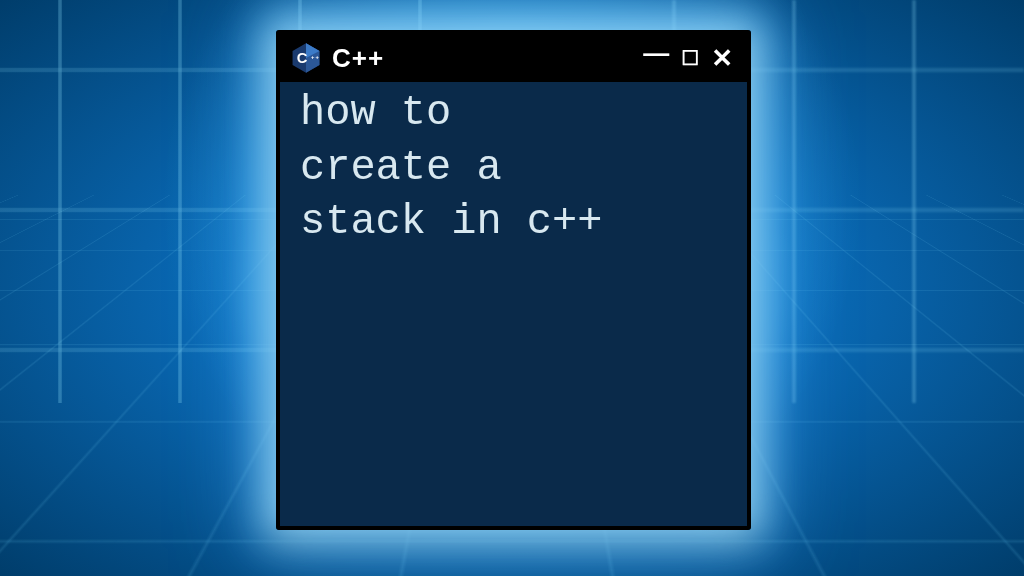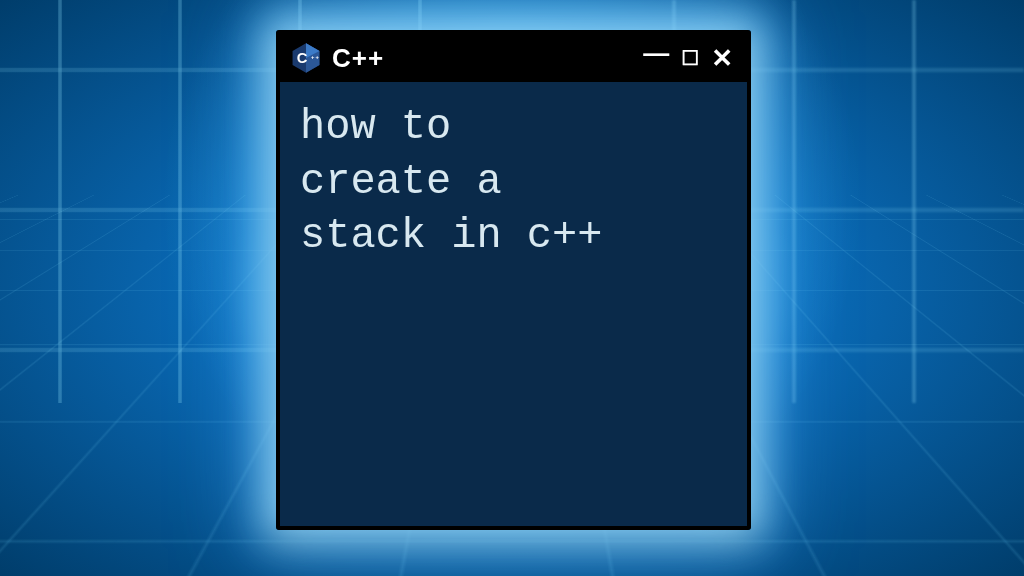--- a/index.html
+++ b/index.html
@@ -101,21 +101,21 @@
       font-family: "Arial", sans-serif;
       font-weight: bold;
     }
     .win-btn.min { transform: translateY(-5px); }
     .win-btn.max { font-size: 20px; }
     .win-btn.close { font-size: 26px; }
     
     .content {
       flex: 1;
       background: #0a2a4a;
-      padding: 18px 20px;
+      padding: 4px 20px;
     }
     
     .content-text {
       color: #d8e8f0;
       font-size: 42px;
       line-height: 1.3;
       font-family: "Consolas", "Menlo", "Courier New", monospace;
       white-space: pre-wrap;
       word-break: break-word;
     }

